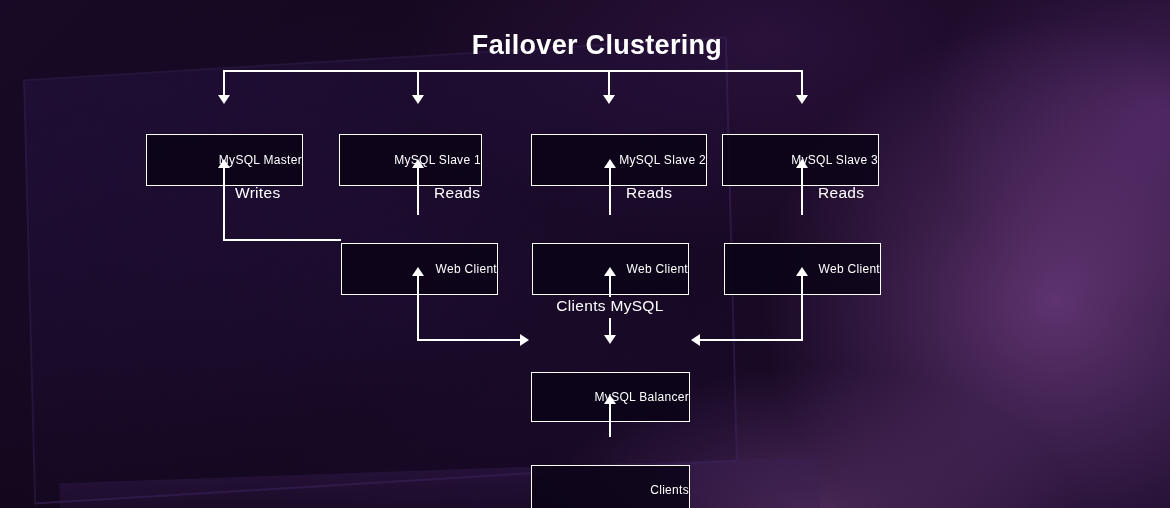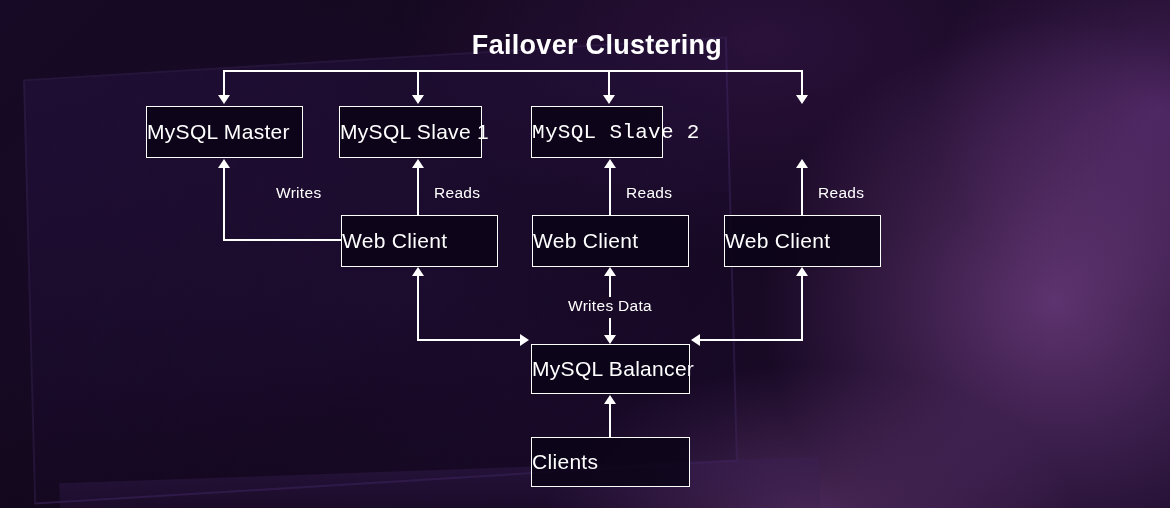--- a/index.html
+++ b/index.html
@@ -55,27 +55,28 @@
     color: #ffffff;
     font-size: 27px;
     font-weight: 700;
     letter-spacing: 0.3px;
   }
 
   .node {
     position: absolute;
     display: flex;
     align-items: center;
-    justify-content: flex-start;
+    justify-content: flex-end;
     border: 1px solid var(--node-border);
     background: var(--node-fill);
     color: var(--node-text);
-    font-size: 21px;
+    font-size: 12px;
     letter-spacing: 0.3px;
     white-space: nowrap;
+    margin-top: 28px;
   }
 
   .line { position: absolute; background: var(--line); }
 
   .arr { position: absolute; width: 0; height: 0; }
   .arr.up    { border-left: 6px solid transparent; border-right: 6px solid transparent; border-bottom: 9px solid var(--line); }
   .arr.down  { border-left: 6px solid transparent; border-right: 6px solid transparent; border-top: 9px solid var(--line); }
   .arr.left  { border-top: 6px solid transparent; border-bottom: 6px solid transparent; border-right: 9px solid var(--line); }
   .arr.right { border-top: 6px solid transparent; border-bottom: 6px solid transparent; border-left: 9px solid var(--line); }
 
@@ -109,37 +110,40 @@
     <div class="arr down" style="left:412px; top:95px;"></div>
     <div class="arr down" style="left:603px; top:95px;"></div>
     <div class="arr down" style="left:796px; top:95px;"></div>
 
     <div class="node" style="left:146px; top:106px; width:157px; height:52px;">
       <span>MySQL Master</span>
     </div>
     <div class="node" style="left:339px; top:106px; width:143px; height:52px;">
       <span>MySQL Slave 1</span>
     </div>
-    <div class="node" style="left:531px; top:106px; width:132px; height:52px;font-family:Liberation Mono, monospace;">
+    <div class="node" style="left:531px; top:106px; width:176px; height:52px;">
       <span>MySQL Slave 2</span>
+    </div>
+    <div class="node" style="left:722px; top:106px; width:157px; height:52px;">
+      <span>MySQL Slave 3</span>
     </div>
 
     <div class="arr up" style="left:218px; top:159px;"></div>
     <div class="arr up" style="left:412px; top:159px;"></div>
     <div class="arr up" style="left:604px; top:159px;"></div>
     <div class="arr up" style="left:796px; top:159px;"></div>
 
     <div class="line" style="left:223px; top:168px; width:2px; height:73px;"></div>
     <div class="line" style="left:223px; top:239px; width:118px; height:2px;"></div>
 
     <div class="line" style="left:417px; top:168px; width:2px; height:47px;"></div>
     <div class="line" style="left:609px; top:168px; width:2px; height:47px;"></div>
     <div class="line" style="left:801px; top:168px; width:2px; height:47px;"></div>
 
-    <span class="edge-label" style="left:235px; top:184px;margin-left:41px;">Writes</span>
+    <span class="edge-label" style="left:235px; top:184px;">Writes</span>
     <span class="edge-label" style="left:434px; top:184px;">Reads</span>
     <span class="edge-label" style="left:626px; top:184px;">Reads</span>
     <span class="edge-label" style="left:818px; top:184px;">Reads</span>
 
     <div class="node" style="left:341px; top:215px; width:157px; height:52px;">
       <span>Web Client</span>
     </div>
     <div class="node" style="left:532px; top:215px; width:157px; height:52px;">
       <span>Web Client</span>
     </div>
@@ -152,21 +156,21 @@
     <div class="line" style="left:417px; top:339px; width:103px; height:2px;"></div>
     <div class="arr right" style="left:520px; top:334px;"></div>
 
     <div class="arr up" style="left:796px; top:267px;"></div>
     <div class="line" style="left:801px; top:276px; width:2px; height:65px;"></div>
     <div class="line" style="left:700px; top:339px; width:103px; height:2px;"></div>
     <div class="arr left" style="left:691px; top:334px;"></div>
 
     <div class="arr up" style="left:604px; top:267px;"></div>
     <div class="line" style="left:609px; top:276px; width:2px; height:21px;"></div>
-    <span class="edge-label centered" style="left:530px; top:297px; width:160px;">Writes Data</span>
+    <span class="edge-label centered" style="left:530px; top:297px; width:160px;">Clients MySQL</span>
     <div class="line" style="left:609px; top:318px; width:2px; height:17px;"></div>
     <div class="arr down" style="left:604px; top:335px;"></div>
 
     <div class="node" style="left:531px; top:344px; width:159px; height:50px;">
       <span>MySQL Balancer</span>
     </div>
 
     <div class="arr up" style="left:604px; top:395px;"></div>
     <div class="line" style="left:609px; top:404px; width:2px; height:33px;"></div>
 

